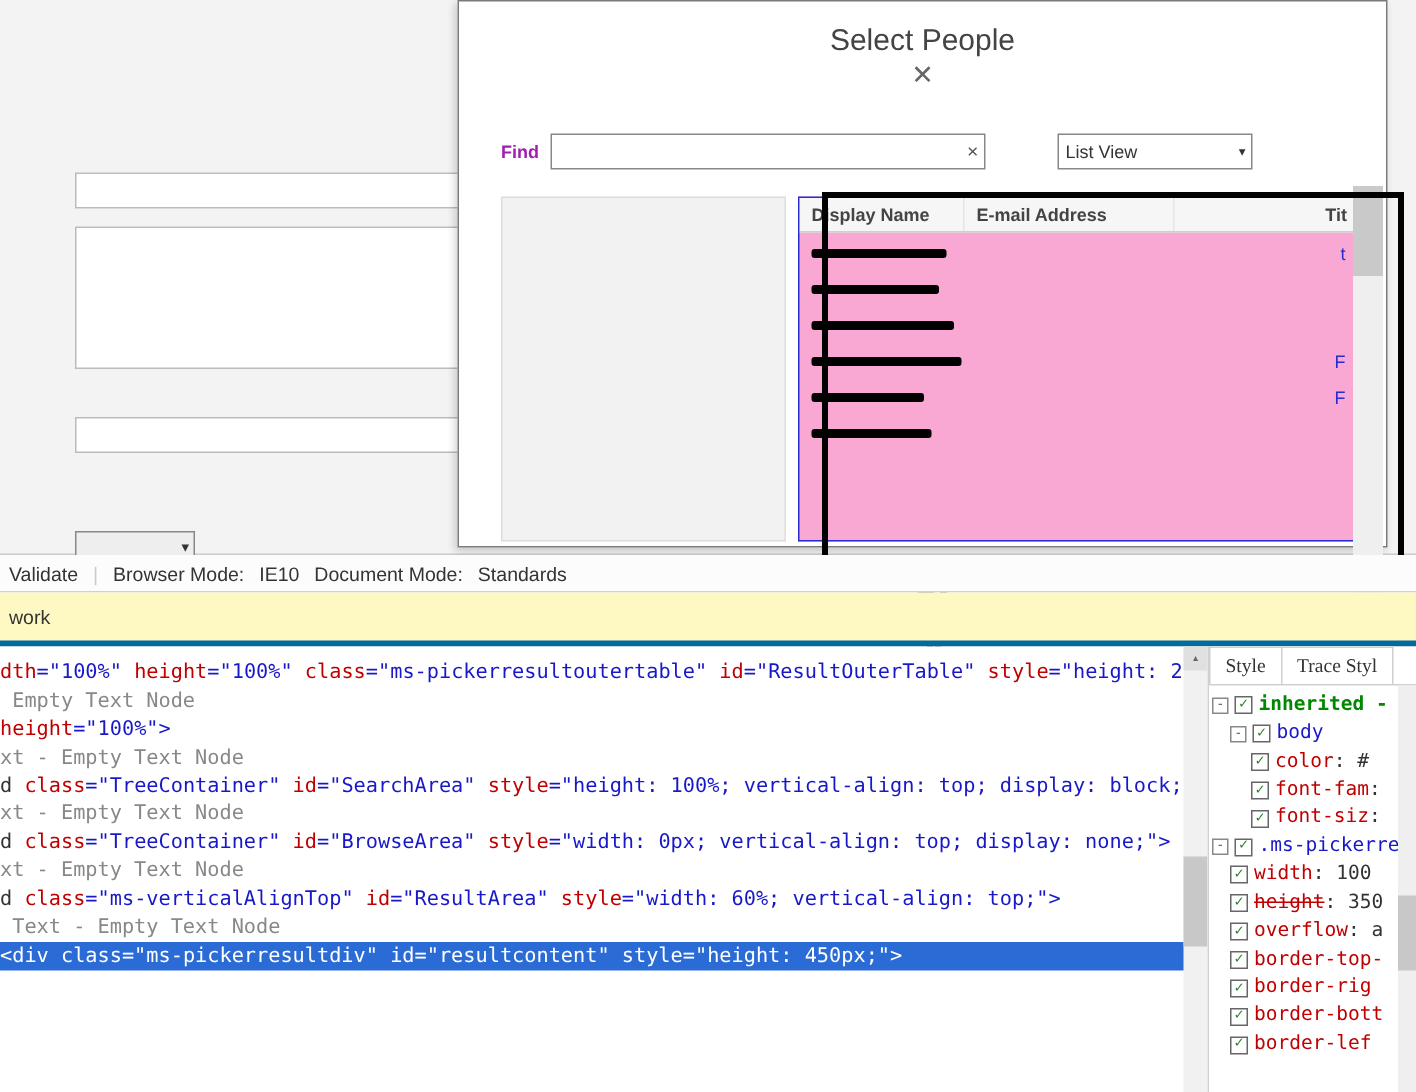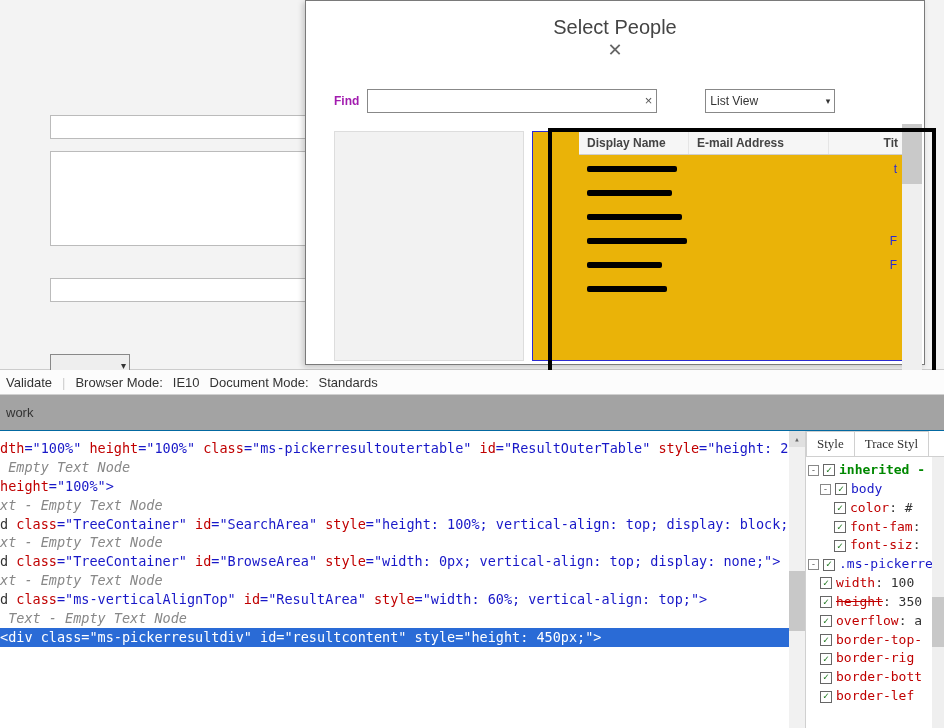--- a/index.html
+++ b/index.html
@@ -22,47 +22,47 @@
 .dlg-body { padding: 20px 18px 0 28px; position: relative; height: calc(100% - 50px);}
 .find-row { display:flex; align-items:center; gap:8px; margin-bottom: 18px; }
 .find-lbl { font-size: 12px; font-weight: bold; color:#a21caf; }
 .find-box { flex: 0 0 290px; height: 24px; border: 1px solid #888; position: relative; }
 .find-clear { position:absolute; right:4px; top:3px; font-size:13px; color:#555; cursor:pointer;}
 .view-sel { width: 130px; height: 24px; border:1px solid #888; display:flex; align-items:center; justify-content:space-between; padding:0 4px; font-size:12px; margin-left: 40px; gap: 36px;}
 .caret { font-size:9px; }
 
 .results-wrap { display:flex; height: 230px; }
 .tree-pane { width: 190px; background:#f2f2f2; border:1px solid #ddd; }
-.table-pane { flex: 1; border:1px solid #2a2ad4; position: relative; background:#eab308; overflow:hidden; margin-left: 8px; padding-left: 46px;}
+.table-pane { flex: 1; border:1px solid #2a2ad4; position: relative; background:#f9a8d4; overflow:hidden; margin-left: 8px;}
 .tbl-head { display:flex; background:#f6f6f6; border-bottom:1px solid #cfcfcf; font-size:12px; font-weight:bold; color:#444;}
 .th { padding: 4px 8px; border-right:1px solid #e5e5e5;}
 .th.dn{ width:110px;} .th.em{ width:140px;} .th.ti{ flex:1; text-align:right; padding-right:6px;}
 .tbl-body { padding: 2px 8px;}
 .row { height:24px; display:flex; align-items:center; font-size:12px; color:#2a2ad4;}
 .redact { display:inline-block; height:6px; background:#000; border-radius:2px;}
 .redact.w1{width:90px;} .redact.w2{width:85px;} .redact.w3{width:95px;} .redact.w4{width:100px;} .redact.w5{width:75px;} .redact.w6{width:80px;}
 .ti-col{ margin-left:auto; color:#2a2ad4;}
 .big-frame { position:absolute; top:128px; left:548px; width:388px; height:256px; border:4px solid #000; pointer-events:none;}
 .arrow-svg{ position:absolute; top:370px; left:540px; width:160px; height:360px; pointer-events:none;}
 
 .dlg-scroll { position:absolute; right:2px; top:55px; width:20px; height:300px; background:#efefef;}
 .dlg-scroll .thumb{ position:absolute; top:0; width:100%; height:60px; background:#c9c9c9;}
 .dlg-scroll .up{ position:absolute; top:0; width:100%; height:20px; background:#d8d8d8; display:flex;align-items:center;justify-content:center;font-size:10px;}
 
 
 .dev-toolbar { position:absolute; top:370px; left:0; right:0; height:25px; background:#fcfcfc; border-bottom:1px solid #d0d0d0; display:flex; align-items:center; padding:0 6px; font-size:13px; gap:10px;}
 .dev-sep{ color:#ccc;}
 
-.dev-sub { position:absolute; top:395px; left:0; right:0; height:36px; background:#a3a3a3; border-bottom:1px solid #0369a1; display:flex; align-items:center; padding:0 6px; font-size:13px;}
+.dev-sub { position:absolute; top:395px; left:0; right:0; height:36px; background:#fef9c3; border-bottom:4px solid #0369a1; display:flex; align-items:center; padding:0 6px; font-size:13px;}
 
 
 .dev-html { position:absolute; top:431px; left:0; width:805px; bottom:0; overflow:hidden; font-family: Consolas, monospace; font-size:13.5px; background:#fff; padding: 8px 4px 4px 0; line-height:1.4;}
 .dev-html .ln{ white-space:pre; }
 .blue{color:#1818c8;} .red{color:#c00000;text-align:right;} .green{color:#008800;}
-.grayit{ color:#888; font-style:italic;}
+.grayit{ color:#888; }
 .hl{ background:#2a6bd6; color:#fff;}
 .hl .blue,.hl .red,.hl .green{color:#fff;}
 
 .dev-side { position:absolute; top:431px; left:805px; right:0; bottom:0; border-left:1px solid #d0d0d0; font-family: Consolas, monospace; font-size:13px; background:#fff;}
 .side-tabs{ display:flex; border-bottom:1px solid #d0d0d0; font-family:"Segoe UI"; font-size:13px;}
 .side-tab{ padding:4px 10px; border:1px solid #d0d0d0; border-bottom:none; background:#fff; margin-right:-1px;}
 .side-ct{ padding:4px 0 4px 2px; line-height:1.45;}
 .tree-row{ display:flex; align-items:center; gap:2px; white-space:nowrap;}
 .sq{ width:11px; height:11px; border:1px solid #888; display:inline-flex; align-items:center; justify-content:center; font-size:9px; line-height:1; color:#555; margin-right:2px;}
 .cb{ width:12px;height:12px; border:1px solid #666; display:inline-flex; align-items:center; justify-content:center; font-size:10px; color:#2a7f2a; margin-right:2px;}

